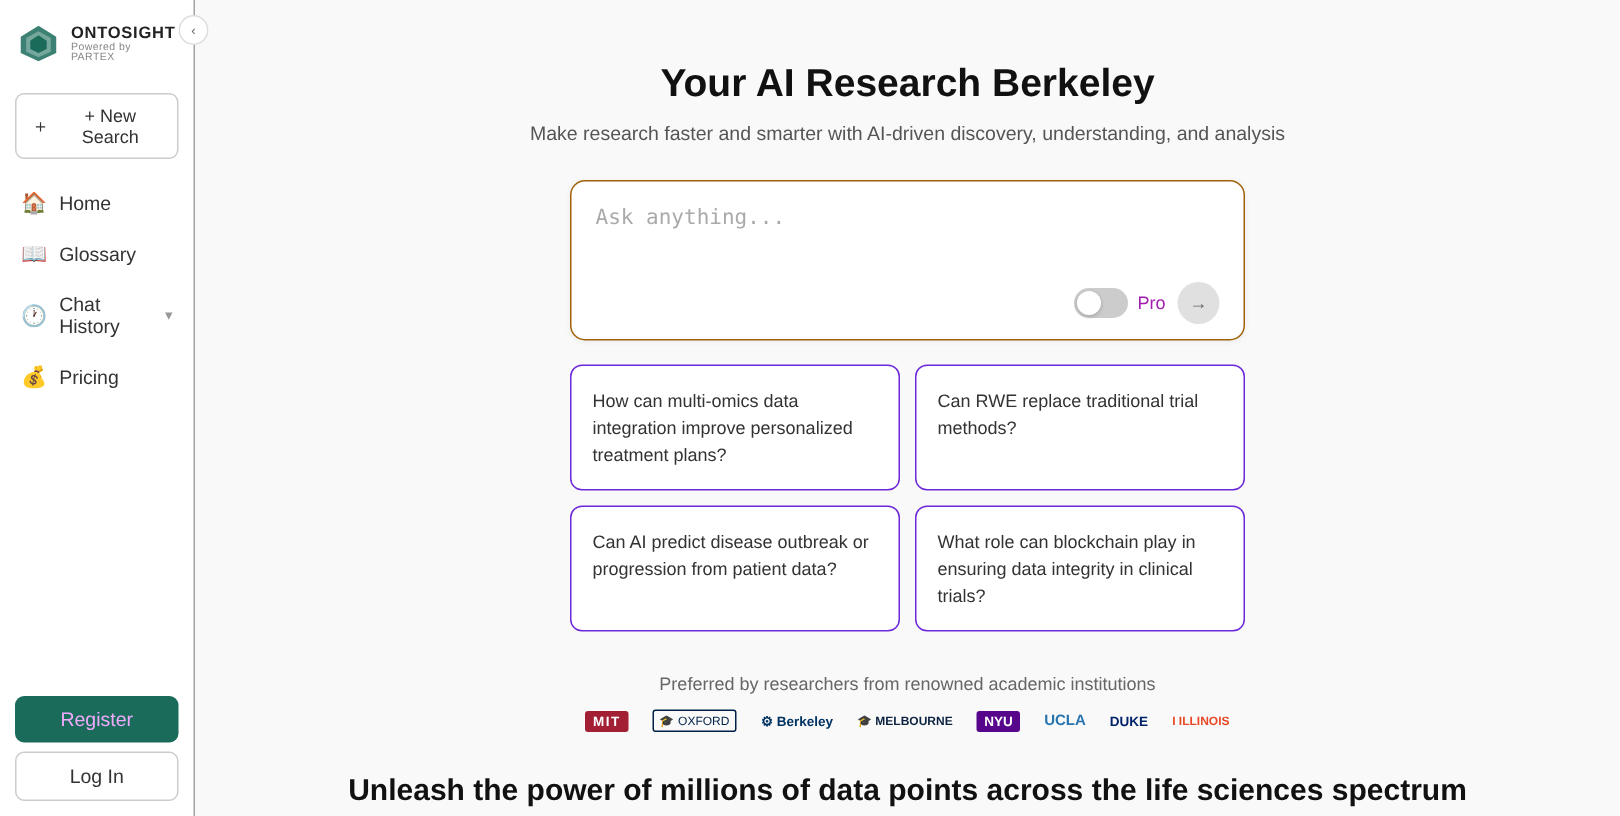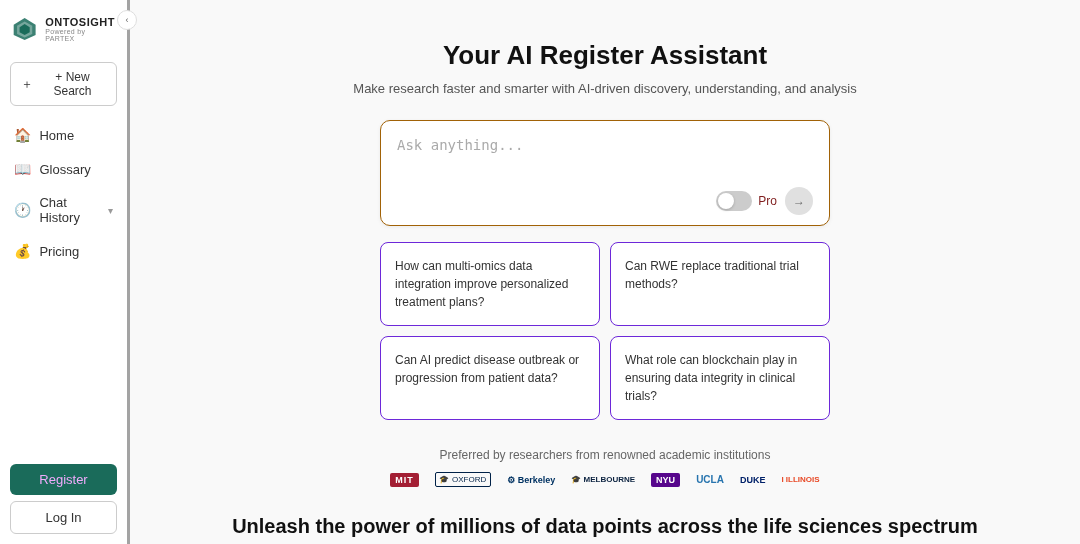--- a/index.html
+++ b/index.html
@@ -3,21 +3,21 @@
   <meta charset="utf-8">
   <style>
     * { box-sizing: border-box; margin: 0; padding: 0; }
     body { font-family: -apple-system, BlinkMacSystemFont, 'Segoe UI', sans-serif; background: #f5f5f5; display: flex; height: 544px; overflow: hidden; }
 
     
     #sidebar {
       width: 130px;
       min-width: 130px;
       background: #ffffff;
-      border-right: 3px solid #a3a3a3;
+      border-right: 1px solid #a3a3a3;
       display: flex;
       flex-direction: column;
       position: relative;
       height: 544px;
     }
     #sidebar-logo {
       padding: 14px 12px 10px 12px;
       display: flex;
       align-items: center;
       gap: 8px;
@@ -174,21 +174,21 @@
     .toggle-knob {
       width: 16px;
       height: 16px;
       background: #fff;
       border-radius: 50%;
       position: absolute;
       top: 2px;
       left: 2px;
       box-shadow: 0 1px 3px rgba(0,0,0,0.2);
     }
-    .toggle-label { font-size: 12px; color: #7f1d1d; }
+    .toggle-label { font-size: 12px; color: #a21caf; }
     .send-btn {
       width: 28px;
       height: 28px;
       background: #e0e0e0;
       border: none;
       border-radius: 50%;
       display: flex;
       align-items: center;
       justify-content: center;
       cursor: pointer;
@@ -301,21 +301,21 @@
     </div>
   </nav>
 
   <div class="sidebar-bottom">
     <button class="btn-register">Register</button>
     <button class="btn-login">Log In</button>
   </div>
 </div>
 
 <div id="main">
-  <h1 class="main-title">Your AI Register Assistant</h1>
+  <h1 class="main-title">Your AI Research Berkeley</h1>
   <p class="main-subtitle">Make research faster and smarter with AI-driven discovery, understanding, and analysis</p>
 
   <div class="search-box">
     <textarea class="search-input" placeholder="Ask anything..." style=""></textarea>
     <div class="search-footer">
       <div class="toggle-container">
         <div class="toggle">
           <div class="toggle-knob"></div>
         </div>
         <span class="toggle-label">Pro</span>

